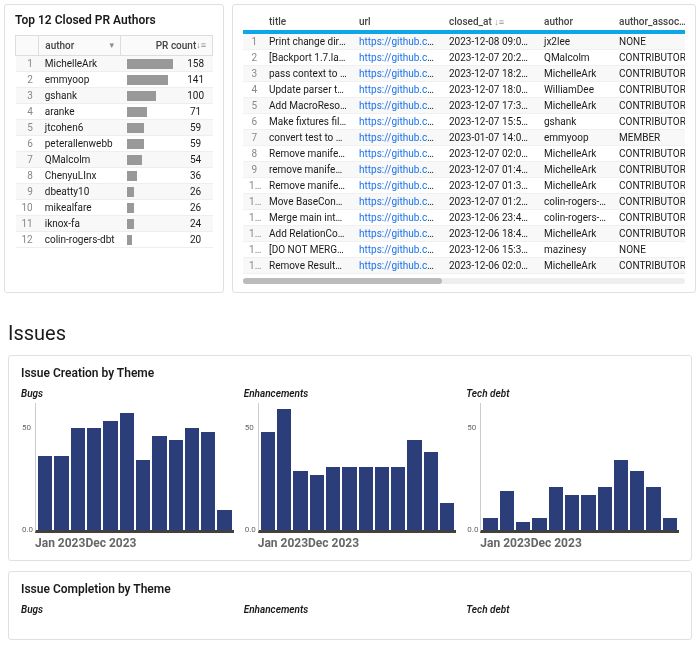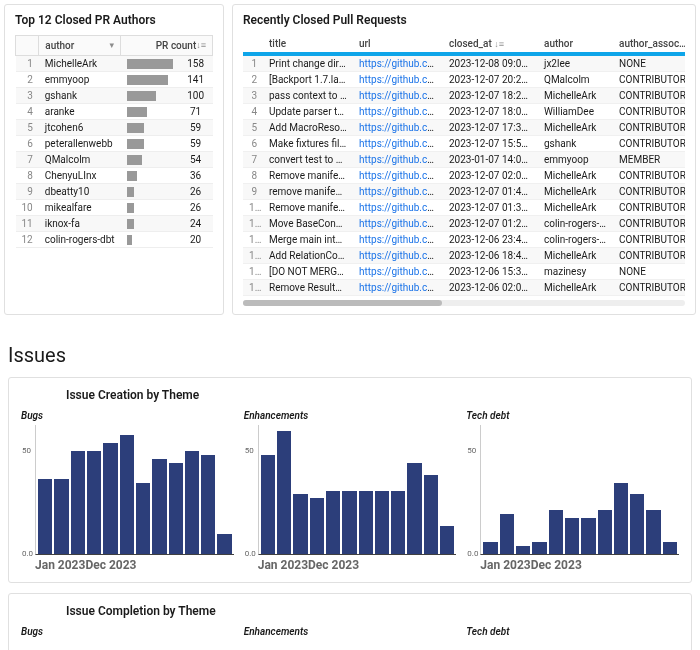--- a/index.html
+++ b/index.html
@@ -29,25 +29,25 @@
   .ptbl td { padding: 2px 6px; border-bottom: 1px solid #f0f0f0; white-space: nowrap; overflow: hidden; text-overflow: ellipsis; }
   .ptbl tr:nth-child(odd) td { background: #f8f8f8; }
   .ptbl td.idx { color: #888; text-align: right; }
   .ptbl a { color: #1a73e8; text-decoration: none; }
   .ptbl .sort { font-size: 9px; opacity: .6; }
   .hscroll { height: 6px; background: #eee; border-radius: 3px; margin-top: 4px; position: relative; }
   .hscroll .thumb { position:absolute; left:0; width: 45%; height:100%; background:#bbb; border-radius:3px; }
 
   h2.section { font-size: 20px; font-weight: 400; margin: 24px 8px 10px; }
   .chart-card { border: 1px solid #e0e0e0; border-radius: 3px; margin: 4px 8px 10px; padding: 10px 12px; }
-  .chart-card-title { font-size: 12px; font-weight: 600; margin-bottom: 8px; margin-left: 45px; }
+  .chart-card-title { font-size: 12px; font-weight: 600; margin-bottom: 8px; }
   .chartgrid { display: flex; gap: 10px; }
   .chartcell { flex: 1; min-width: 0; }
   .charttitle { font-size: 10px; font-weight: 600; margin-bottom: 4px; font-style: italic; }
-  .chartarea { position: relative; height: 130px; border-left: 1px solid #ccc; border-bottom: 1px solid #404040; margin-left: 14px; display: flex; align-items: flex-end; gap: 2px; padding: 0 2px; }
+  .chartarea { position: relative; height: 130px; border-left: 1px solid #ccc; border-bottom: 3px solid #404040; margin-left: 14px; display: flex; align-items: flex-end; gap: 2px; padding: 0 2px; }
   .ylabel { position: absolute; left: -14px; font-size: 8px; color: #666; }
   .bar2 { flex: 1; background: #2c3e7a; }
   .xaxis { display: flex; justify-content: flex-start; font-size: 12px; color: #666; margin-left: 14px; margin-top: 3px; font-weight: bold; }
   .chartstub { height: 10px; }
 </style>
 </head>
 <body>
 
 <div class="row">
   <div class="card authors-card">
@@ -155,21 +155,20 @@
             <td class="bar">
               <span class="barfill" style="width:12.658227848101266%"></span>
             </td>
             <td class="cnt">20</td>
           </tr>
         </tbody>
     </table>
   </div>
 
   <div class="card pr-card">
-    <div class="card-title">Recently Closed Pull Requests</div>
     <div class="prscroll">
     <table class="ptbl">
       <colgroup>
             <col style="width:20px">
             <col style="width:90px">
             <col style="width:90px">
             <col style="width:95px">
             <col style="width:75px">
             <col style="width:80px">
           </colgroup>

